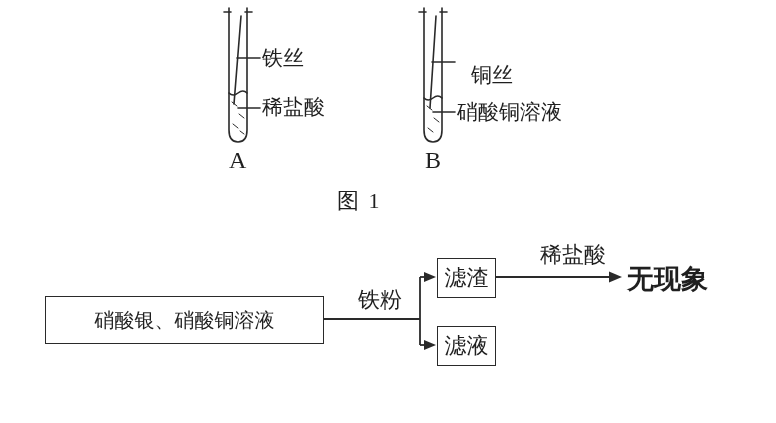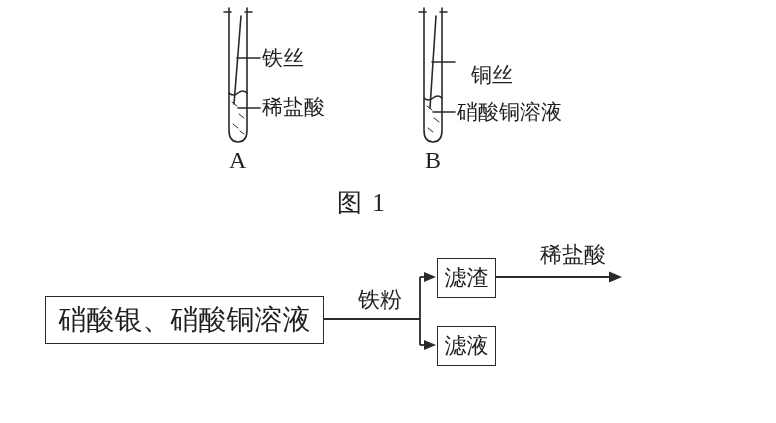--- a/index.html
+++ b/index.html
@@ -26,37 +26,37 @@
     white-space: nowrap;
     font-size: 21px;
     line-height: 1.1;
   }
   .tube-letter {
     position: absolute;
     font-size: 24px;
   }
   .caption {
     position: absolute;
-    font-size: 25px;
+    font-size: 22px;
     letter-spacing: 2px;
   }
   .flow-box {
     position: absolute;
     border: 1.6px solid #2a2a2a;
     display: flex;
     align-items: center;
     justify-content: center;
     font-size: 22px;
     white-space: nowrap;
     background: #ffffff;
   }
   .source-box {
     left: 45px; top: 296px;
     width: 277px; height: 46px;
-    font-size: 28px;
+    font-size: 20px;
   }
   .residue-box {
     left: 437px; top: 258px;
     width: 57px; height: 38px;
   }
   .filtrate-box {
     left: 437px; top: 326px;
     width: 57px; height: 38px; align-items: center;
   }
   .result-text {
@@ -150,15 +150,16 @@
   <div class="flow-box residue-box">
     <span>滤渣</span>
   </div>
 
   <div class="flow-box filtrate-box">
     <span>滤液</span>
   </div>
 
   <div class="label" style="left:540px; top:243px; font-size:22px;">稀盐酸</div>
 
+  <div class="result-text">无现象</div>
 
 
 </div>
 
 </body></html>

